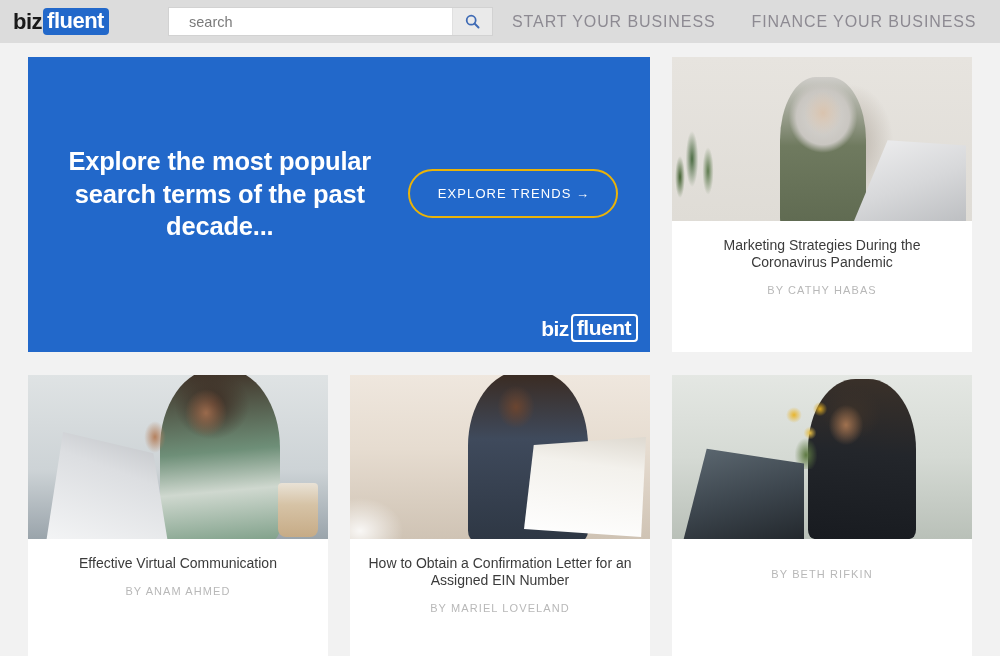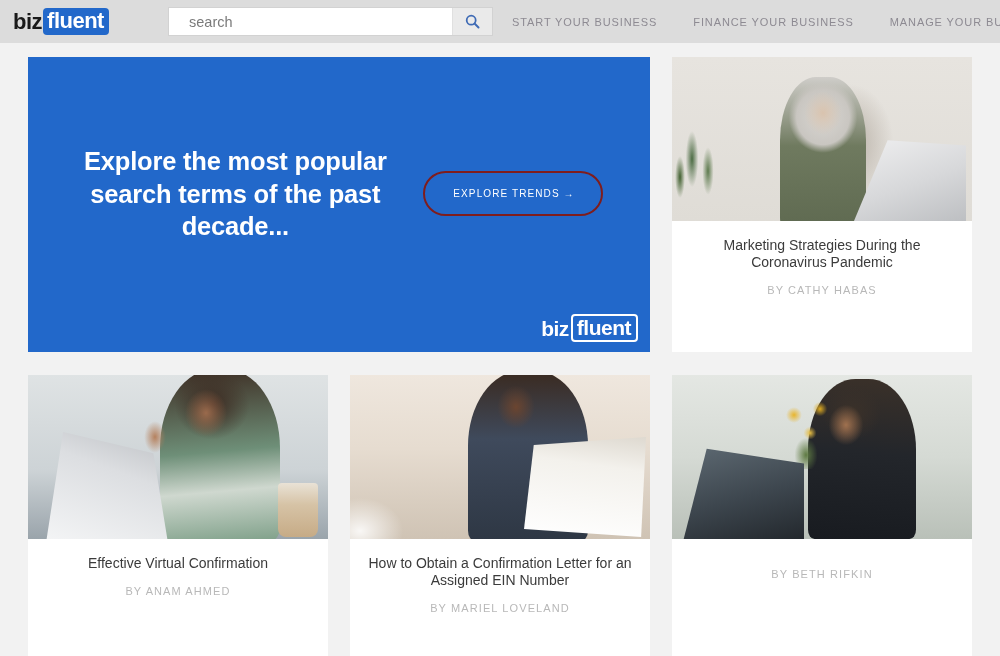--- a/index.html
+++ b/index.html
@@ -84,21 +84,21 @@
 
   .nav {
     position: absolute;
     left: 512px;
     top: 0;
     height: 43px;
     display: flex;
     align-items: center;
   }
   .nav-item {
-    font-size: 11px;
+    font-size: 16px;
     letter-spacing: 0.9px;
     color: #8d8a92;
     text-transform: uppercase;
     margin-right: 36px;
     cursor: pointer;
     white-space: nowrap;
     font-weight: 400;
   }
 
   
@@ -125,24 +125,24 @@
     width: 320px;
     color: #ffffff;
     font-size: 25.5px;
     font-weight: bold;
     line-height: 1.28;
     text-align: center;
     letter-spacing: -0.2px;
   }
   .hero-cta {
     margin-left: 28px;
-    border: 2px solid #7f1d1d;
+    border: 2px solid #eab308;
     border-radius: 26px;
     color: #ffffff;
-    font-size: 10px;
+    font-size: 13px;
     letter-spacing: 1.1px;
     padding: 15px 26px 15px 28px;
     white-space: nowrap;
     cursor: pointer;
     background: transparent;
     font-family: "Liberation Sans", sans-serif;
   }
   .hero-logo {
     position: absolute;
     right: 12px; bottom: 10px;
@@ -350,21 +350,21 @@
   </div>
 
   <div class="card card-b1">
     <div class="card-img">
       <div class="photo ph-b">
         <div class="hand"></div>
         <div class="glass"></div>
       </div>
     </div>
     <div class="card-body">
-      <div class="card-title">Effective Virtual Confirmation</div>
+      <div class="card-title">Effective Virtual Communication</div>
       <div class="card-byline">BY ANAM AHMED</div>
     </div>
   </div>
 
   <div class="card card-b2">
     <div class="card-img">
       <div class="photo ph-c">
         <div class="haze"></div>
       </div>
     </div>

